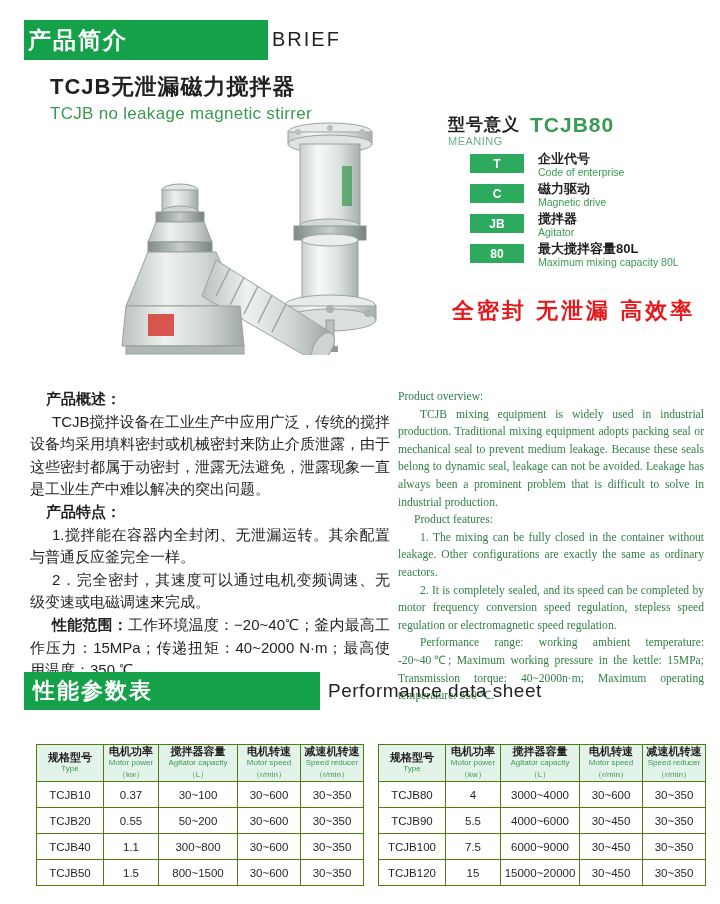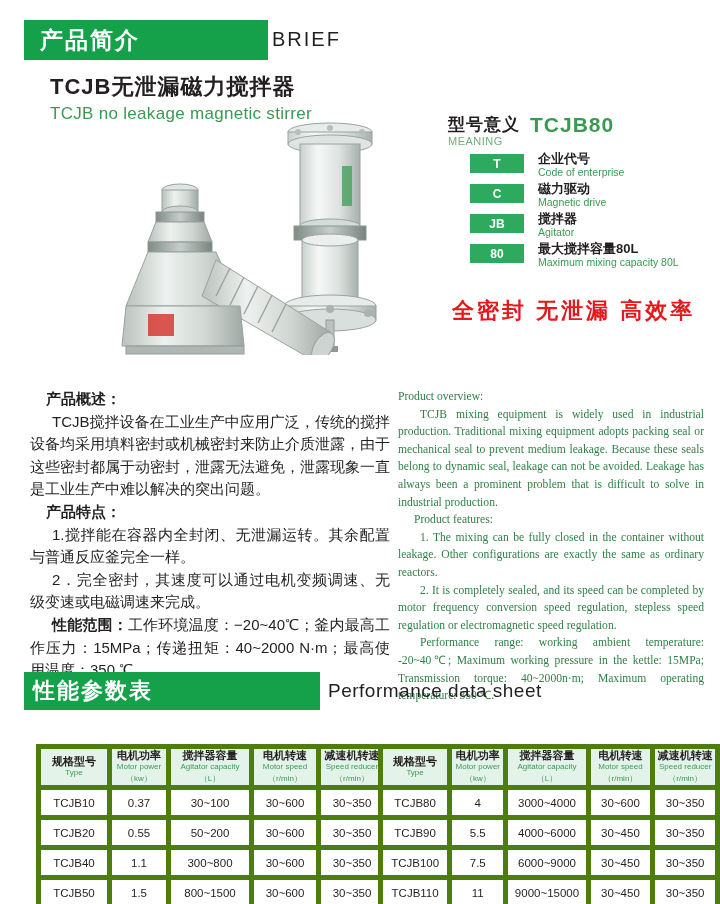--- a/index.html
+++ b/index.html
@@ -12,21 +12,21 @@
     overflow:hidden;
   }
   
   .brief-band{
     position:absolute;left:24px;top:20px;width:244px;height:40px;
     background:#15a04a;
     display:flex;align-items:center;
   }
   .brief-cn{
     color:#ffffff;font-size:23px;font-weight:bold;letter-spacing:2px;
-    margin-left:16px;
+    margin-left:4px;
   }
   .brief-en{
     position:absolute;left:272px;top:28px;
     color:#231f20;font-size:20px;letter-spacing:2px;
     font-family:"Liberation Sans", sans-serif;
   }
   
   .title-cn{
     position:absolute;left:50px;top:72px;
     font-size:22px;font-weight:bold;color:#231f20;letter-spacing:1px;
@@ -102,21 +102,21 @@
     font-size:19px;color:#231f20;letter-spacing:0.5px;
   }
   
   .tbl{
     position:absolute;border-collapse:collapse;
     font-size:11px;
   }
   .tbl.left{left:36px;top:744px;}
   .tbl.right{left:378px;top:744px;}
   .tbl th,.tbl td{
-    border:5px solid #4d7c0f;
+    border:1px solid #4d7c0f;
     text-align:center;vertical-align:middle;
     padding:0;
     margin-top:34px;
   }
   .tbl th{
     background:#e4f3e9;height:30px;line-height:12px;
   }
   .tbl th .cn{display:block;font-size:11px;font-weight:bold;color:#231f20;}
   .tbl th .en{display:block;font-size:8px;font-weight:normal;color:#3a9a52;}
   .tbl td{
@@ -373,27 +373,20 @@
       <td>30~350</td>
     </tr>
     <tr>
       <td>TCJB100</td>
       <td>7.5</td>
       <td>6000~9000</td>
       <td>30~450</td>
       <td>30~350</td>
     </tr>
     <tr>
-      <td>TCJB110</td>
-      <td>11</td>
-      <td>9000~15000</td>
-      <td>30~450</td>
-      <td>30~350</td>
-    </tr>
-    <tr>
       <td>TCJB120</td>
       <td>15</td>
       <td>15000~20000</td>
       <td>30~450</td>
       <td>30~350</td>
     </tr>
 
   </tbody>
 </table>
 

